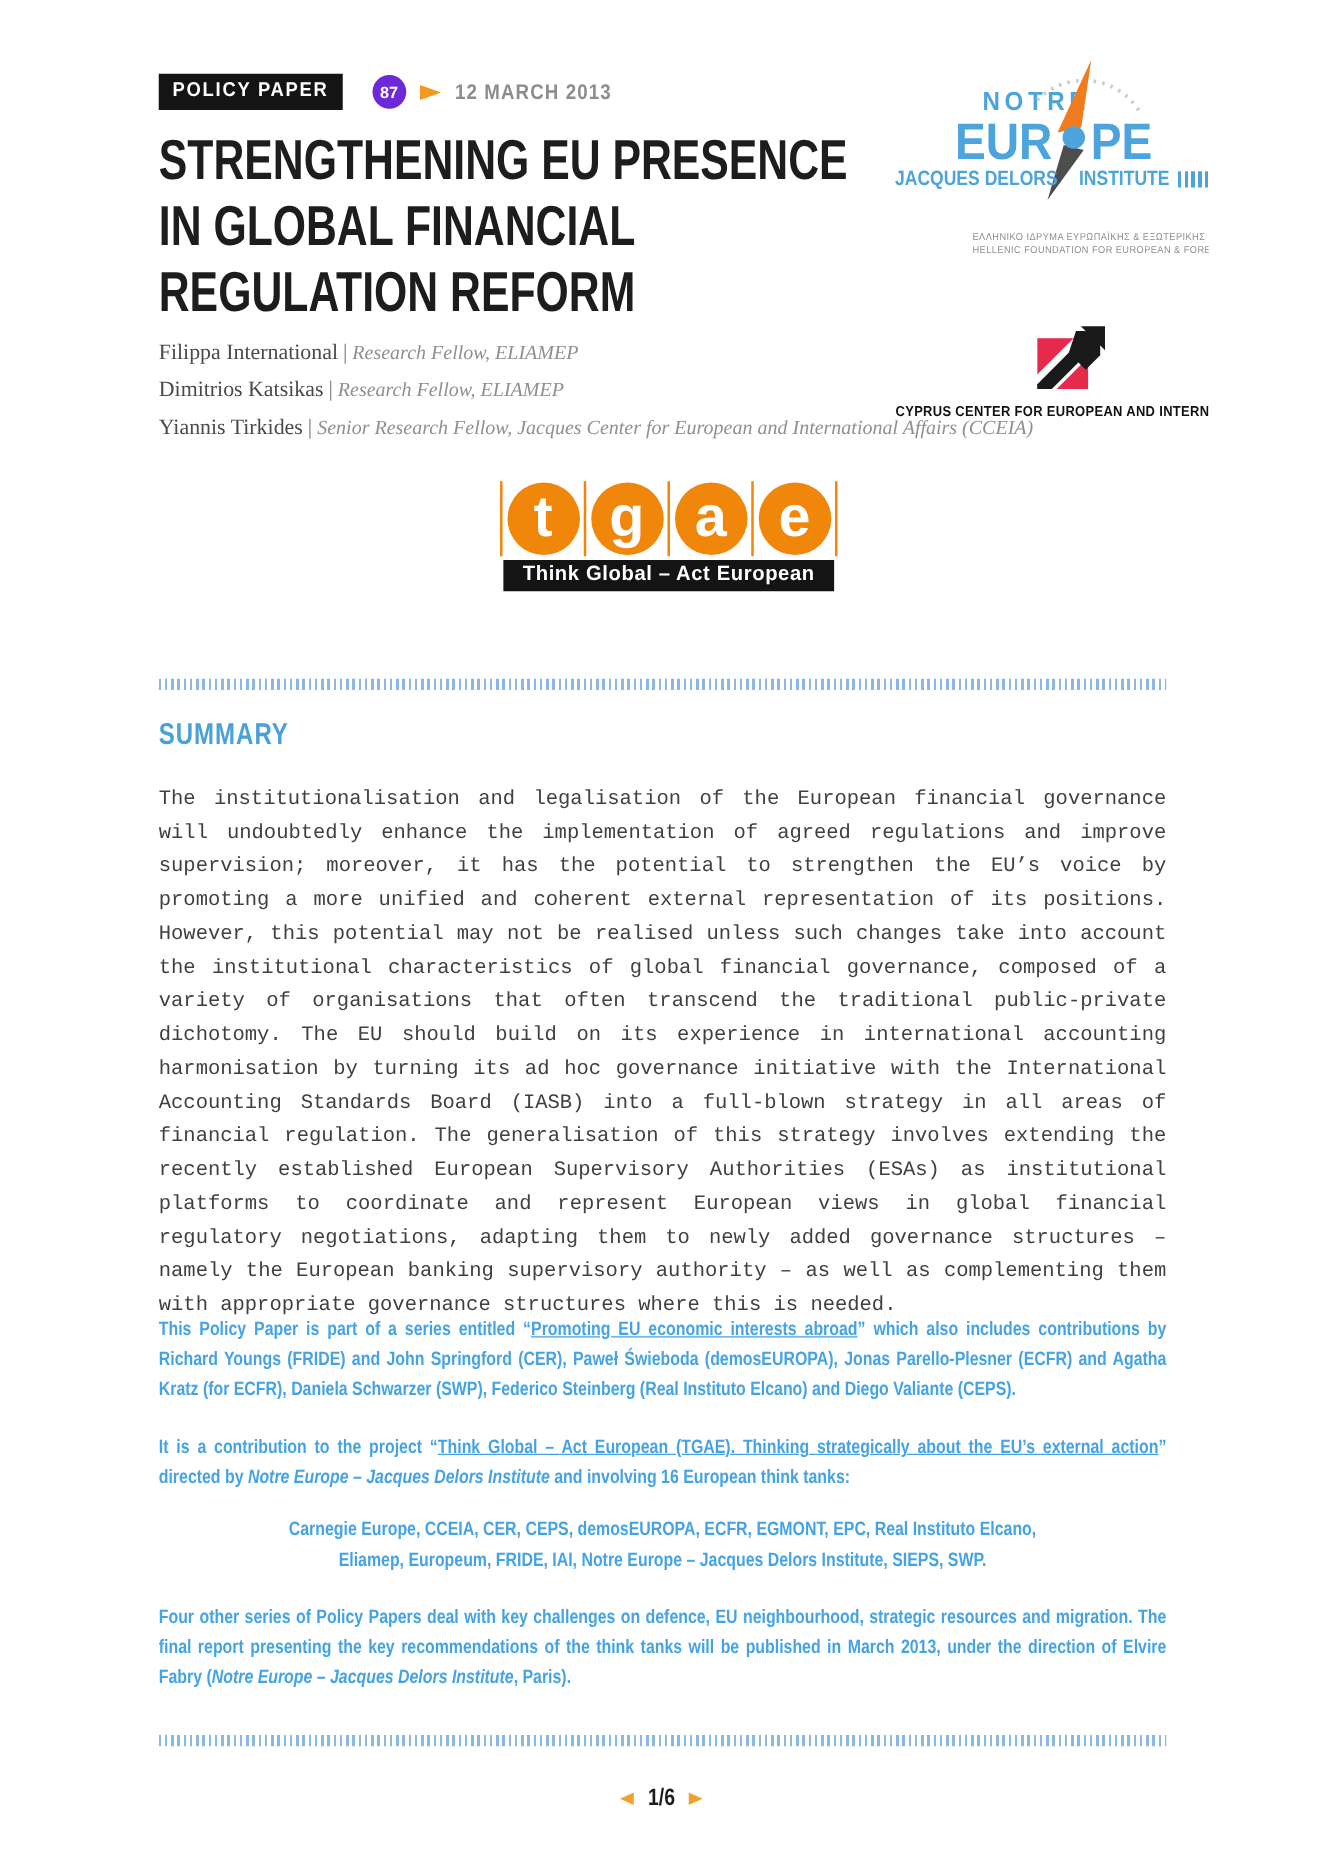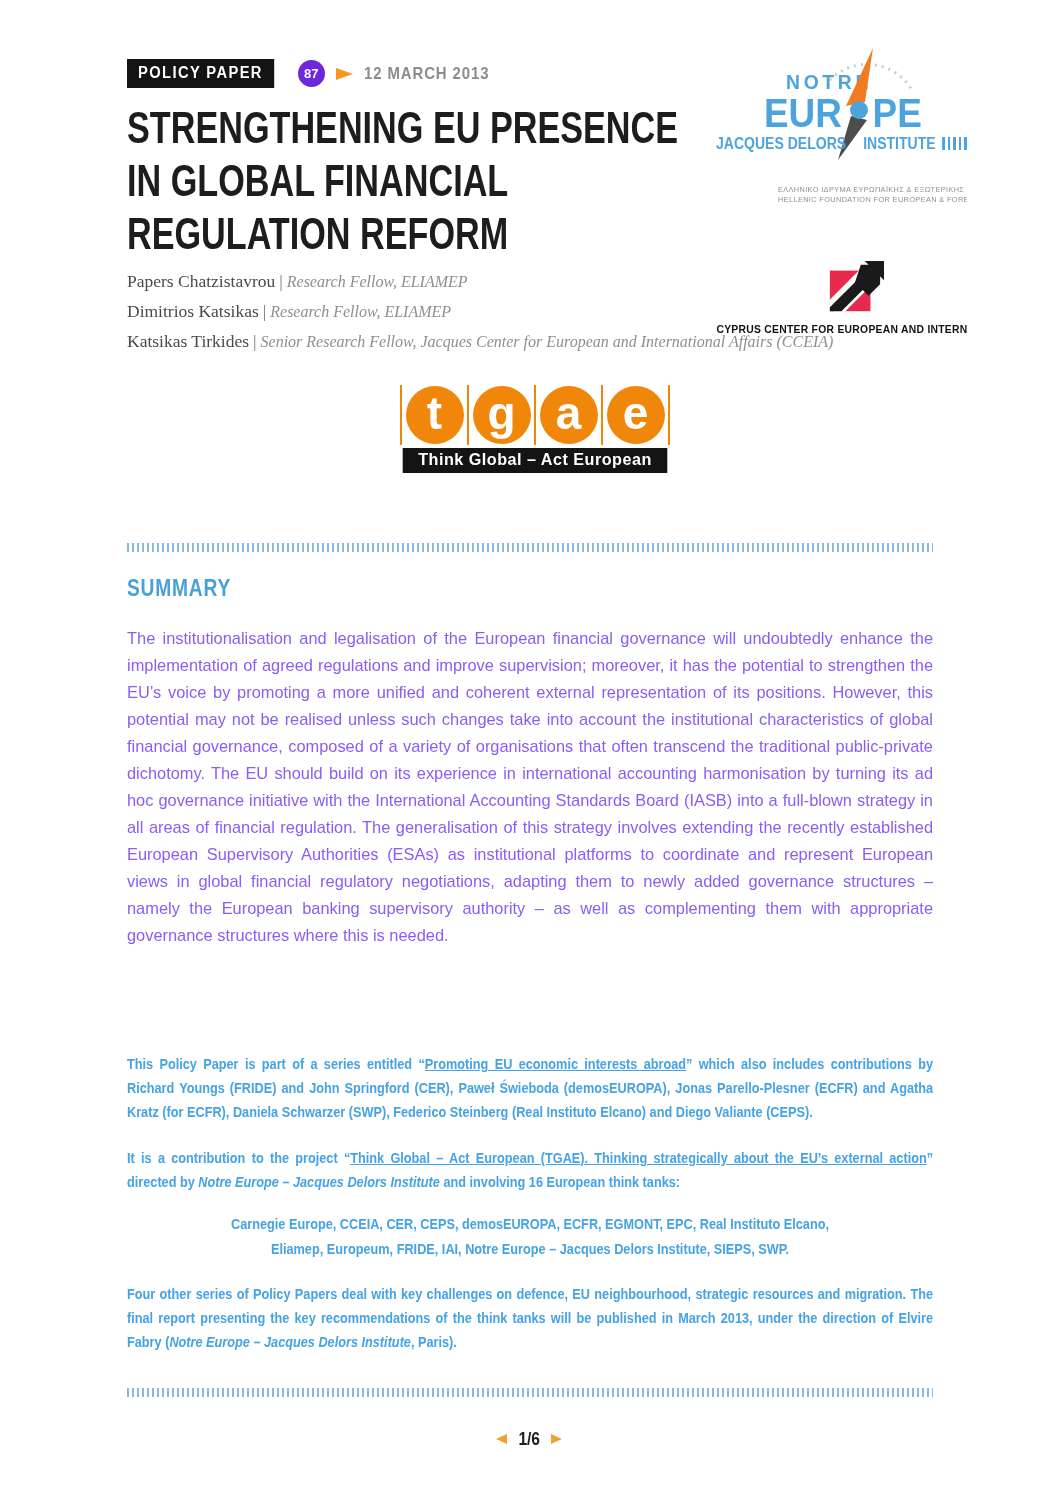--- a/index.html
+++ b/index.html
@@ -79,22 +79,22 @@
   
   .tick-divider { position:absolute; left:127px; width:806px; height:9px;
            background:repeating-linear-gradient(90deg,#8ab7e4 0 2px,transparent 2px 5px); }
   .divider-top { top:543px; }
   .divider-bottom { top:1388px; }
 
   
   .summary-heading { position:absolute; left:127px; top:574px; color:#4aa0d8; font-size:24px;
            font-weight:bold; letter-spacing:1px; transform:scaleX(.8); transform-origin:0 0; white-space:nowrap; }
   .summary-body { position:absolute; left:127px; top:625px; width:806px;
-           font-family:Liberation Sans, sans-serif; font-size:16.4px; line-height:27px;
-           color:#8b5cf6; text-align:justify; }
+           font-family:Liberation Mono, monospace; font-size:16.4px; line-height:27px;
+           color:#404040; text-align:justify; }
 
   
   .cond { position:absolute; left:127px; width:983px; transform:scaleX(.82); transform-origin:0 0;
            font-size:15.5px; font-weight:bold; line-height:24px; color:#45a3e5; text-align:justify; }
   .cond .u { text-decoration:underline; }
   .cond .i { font-style:italic; }
   .series-p1 { top:1052px; }
   .series-p2 { top:1146px; }
   .series-tanks { top:1211px; line-height:25px; text-align:center; }
   .series-p4 { top:1282px; }
@@ -122,27 +122,27 @@
   </div>
 
   <div class="title">
     <div class="title-line">STRENGTHENING EU PRESENCE</div>
     <div class="title-line">IN GLOBAL FINANCIAL</div>
     <div class="title-line">REGULATION REFORM</div>
   </div>
 
   <div class="authors">
     <div class="author-row">
-      <span class="author-name">Papers Chatzistavrou</span><span class="author-sep">|</span><span class="author-role">Research Fellow, ELIAMEP</span>
+      <span class="author-name">Filippa International</span><span class="author-sep">|</span><span class="author-role">Research Fellow, ELIAMEP</span>
     </div>
     <div class="author-row">
       <span class="author-name">Dimitrios Katsikas</span><span class="author-sep">|</span><span class="author-role">Research Fellow, ELIAMEP</span>
     </div>
     <div class="author-row">
-      <span class="author-name">Katsikas Tirkides</span><span class="author-sep">|</span><span class="author-role">Senior Research Fellow, Jacques Center for European and International Affairs (CCEIA)</span>
+      <span class="author-name">Yiannis Tirkides</span><span class="author-sep">|</span><span class="author-role">Senior Research Fellow, Jacques Center for European and International Affairs (CCEIA)</span>
     </div>
   </div>
 
   <div class="ne-box">
     <div class="ne-notre">NOTRE</div>
     <div class="ne-row">
       <span>EUR</span>
       <span class="ne-gap"></span>
       <span>PE</span>
     </div>

